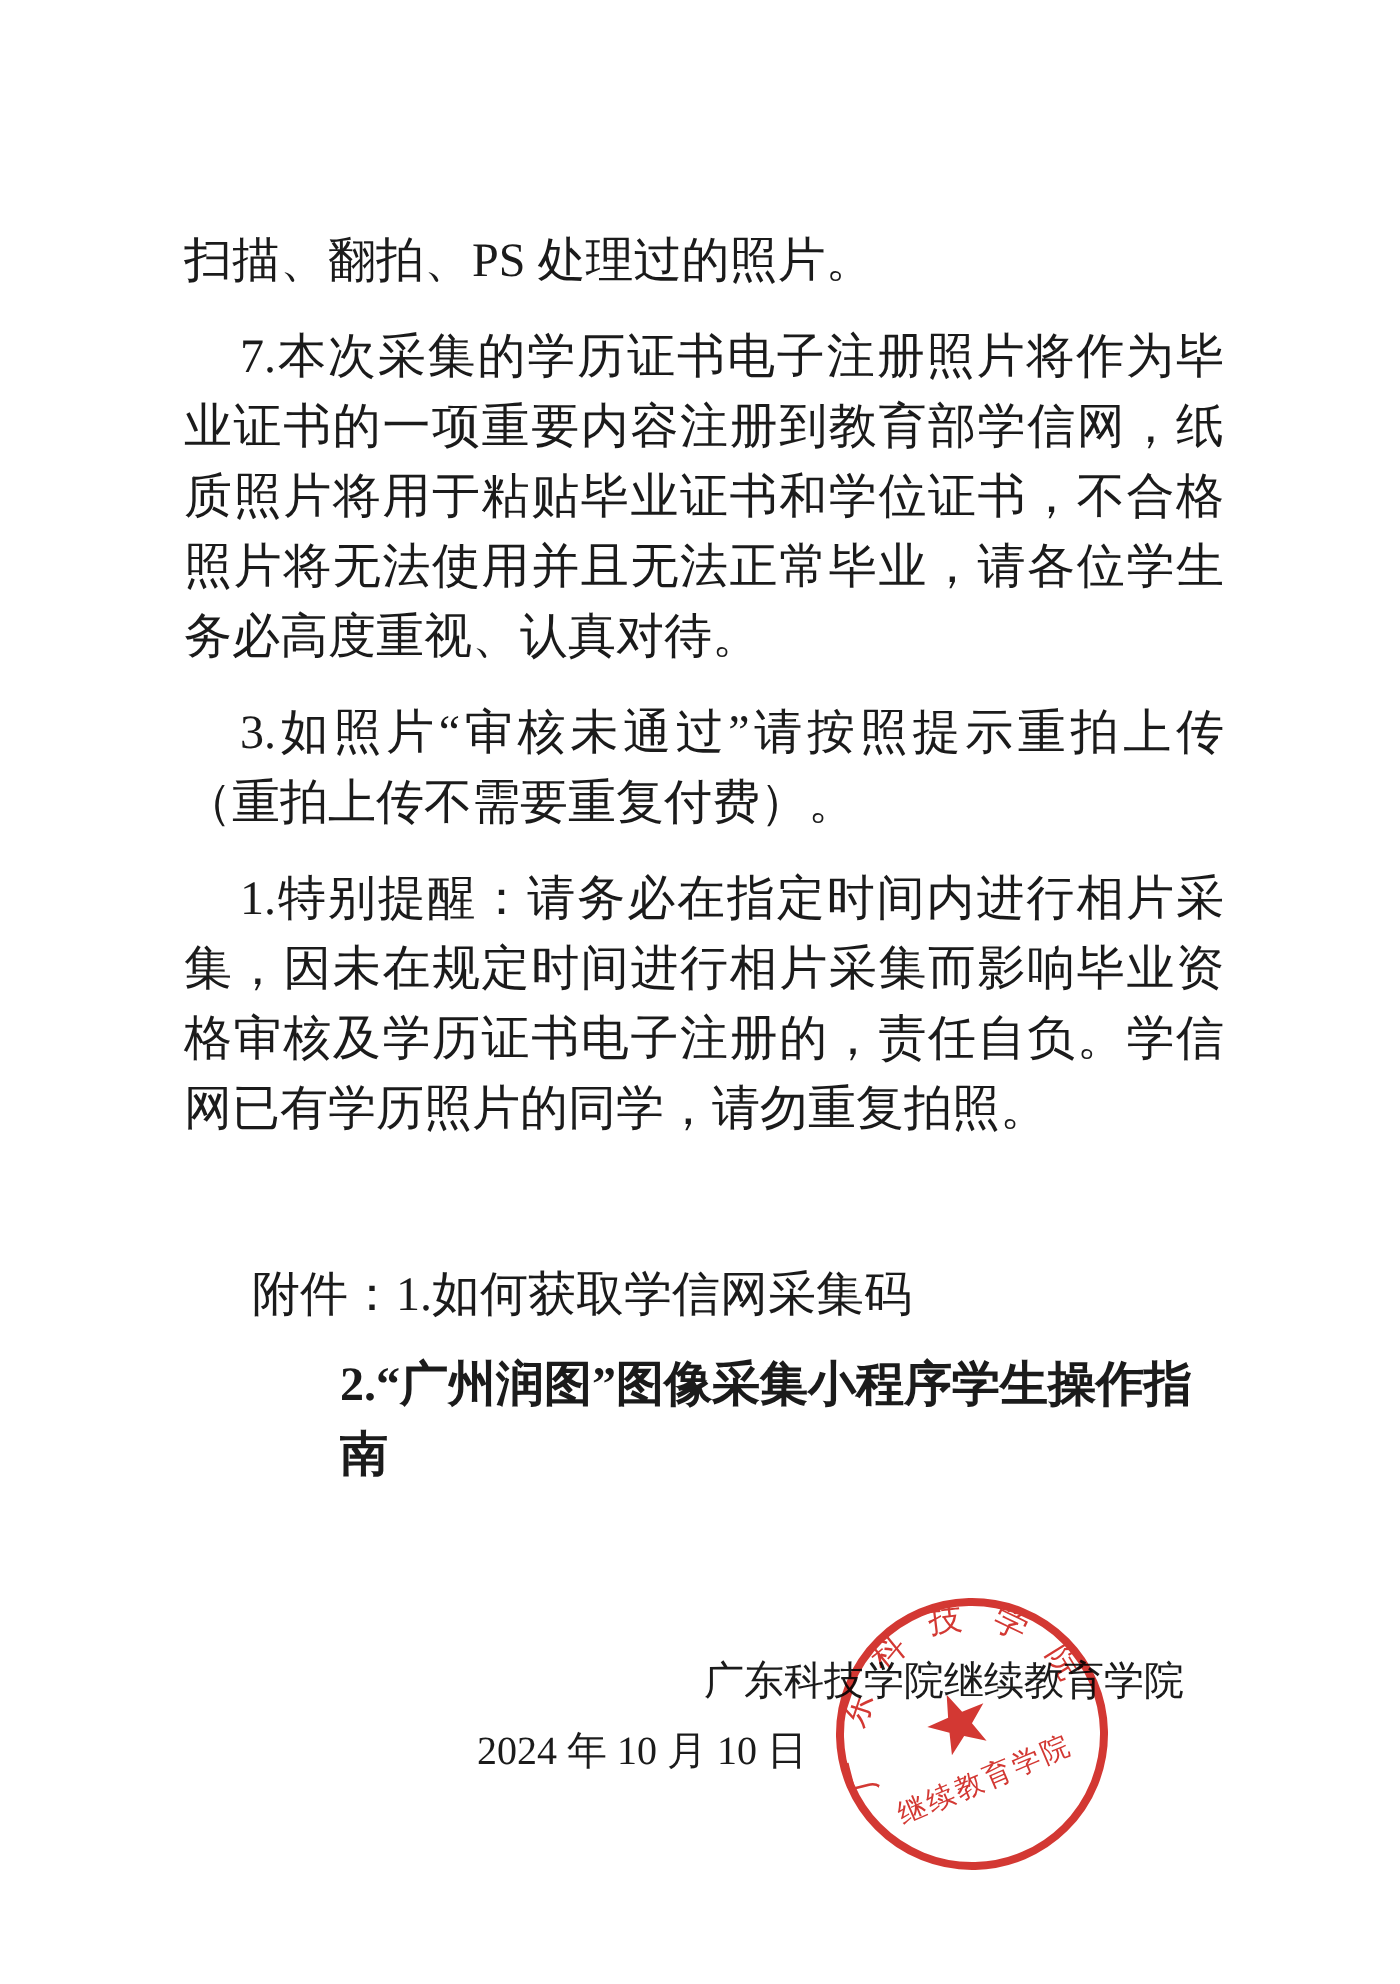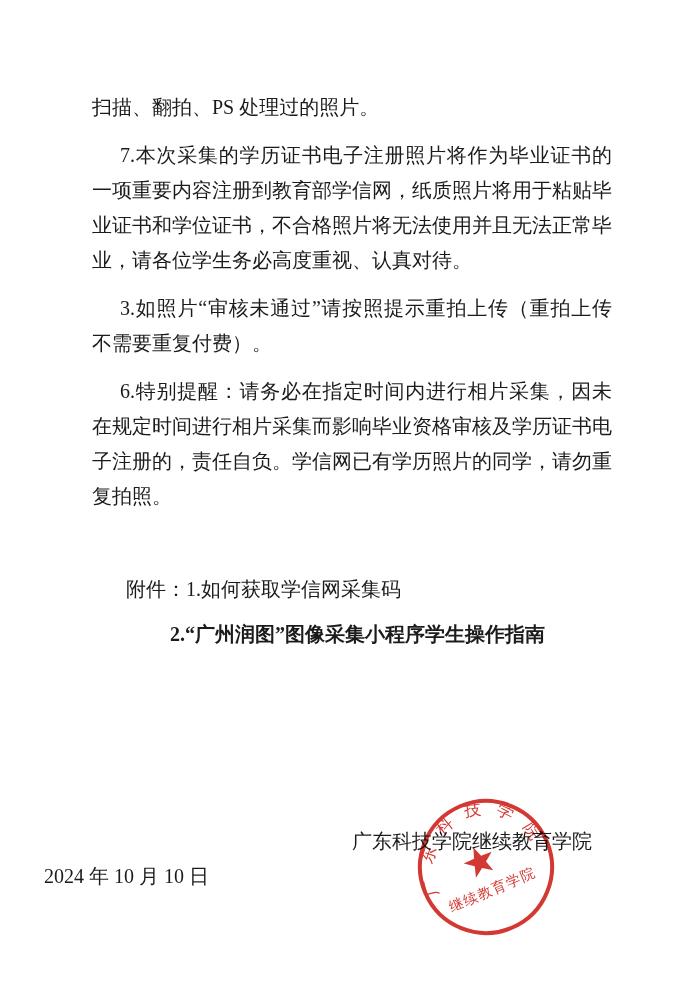--- a/index.html
+++ b/index.html
@@ -7,62 +7,62 @@
     position:relative;
     width:700px;height:992px;
     margin:0 auto;
     background:#ffffff;
     color:#1b1b1b;
     font-family:"Liberation Serif","DejaVu Serif",serif;
     overflow:hidden;
   }
   .content{
     position:absolute;
-    left:92px;top:12px;
+    left:92px;top:0;
     width:520px;
-    padding-top:78px;
-    font-size:20px;
+    padding-top:114px;
+    font-size:24px;
     line-height:35px;
   }
   .content p{
     margin:0 0 13px 0;
     text-align:justify;
   }
   .content p.indent{ text-indent:28px; }
   .attach-block{ margin-top:58px; }
   .attach-line1{ margin-left:34px; }
   .attach-line2{ margin-left:78px; margin-top:10px;font-weight:bold; }
   .signature{
     position:absolute;
     left:0;right:0;top:824px;
     font-size:20px;
     line-height:35px;
     padding-left:44px;
   }
   .sig-org{ text-align:right; padding-right:108px; }
-  .sig-date{ text-align:left; padding-right:102px; }
+  .sig-date{ text-align:center; padding-right:102px; }
   .seal{
     position:absolute;
     left:411px;top:792px;
     width:150px;height:150px;
     mix-blend-mode:multiply;
     opacity:.92;
     pointer-events:none;
   }
 </style>
 </head>
 <body>
 
 <div class="page">
 
   <div class="content">
     <p>扫描、翻拍、PS 处理过的照片。</p>
     <p class="indent">7.本次采集的学历证书电子注册照片将作为毕业证书的一项重要内容注册到教育部学信网，纸质照片将用于粘贴毕业证书和学位证书，不合格照片将无法使用并且无法正常毕业，请各位学生务必高度重视、认真对待。</p>
     <p class="indent">3.如照片“审核未通过”请按照提示重拍上传（重拍上传不需要重复付费）。</p>
-    <p class="indent">6.特别提醒：请务必在指定时间内进行相片采集，因未在规定时间进行相片采集而影响毕业资格审核及学历证书电子注册的，责任自负。学信网已有学历照片的同学，请勿重复拍照。</p>
+    <p class="indent">1.特别提醒：请务必在指定时间内进行相片采集，因未在规定时间进行相片采集而影响毕业资格审核及学历证书电子注册的，责任自负。学信网已有学历照片的同学，请勿重复拍照。</p>
 
     <div class="attach-block">
       <div class="attach-line1">附件：1.如何获取学信网采集码</div>
       <div class="attach-line2">2.“广州润图”图像采集小程序学生操作指南</div>
     </div>
   </div>
 
   <div class="signature">
     <div class="sig-org">广东科技学院继续教育学院</div>
     <div class="sig-date">2024 年 10 月 10 日</div>

